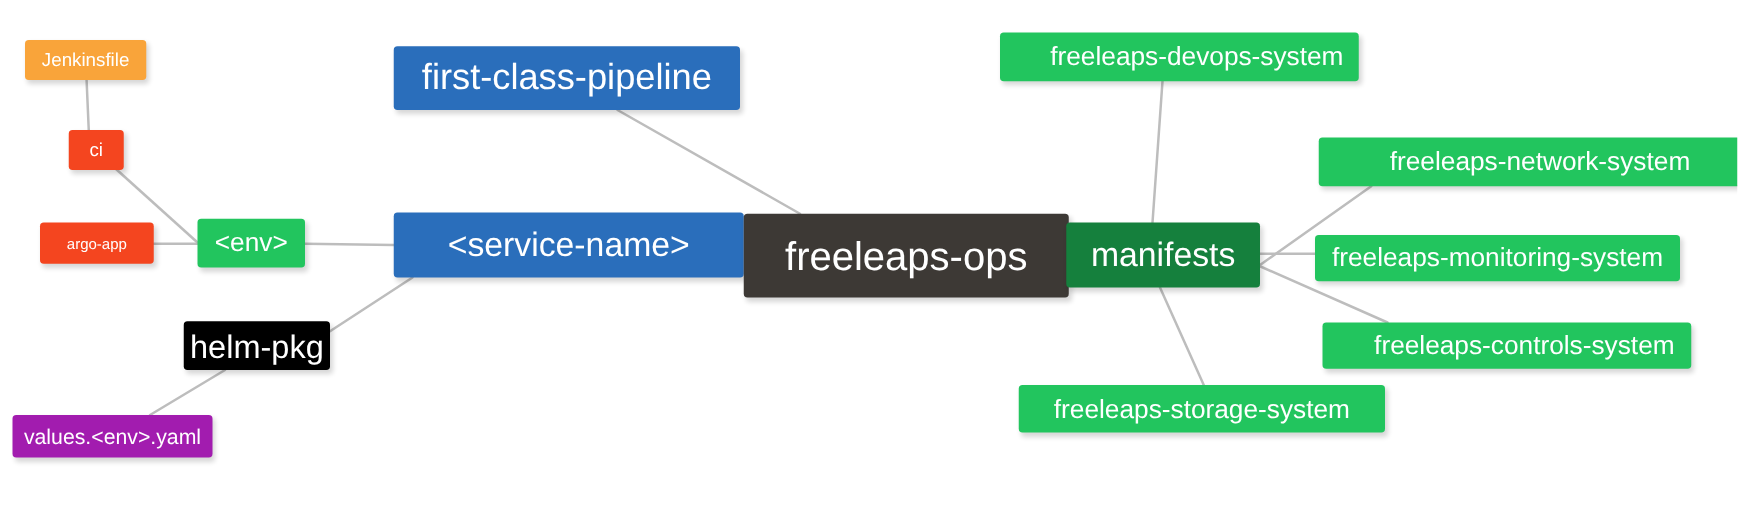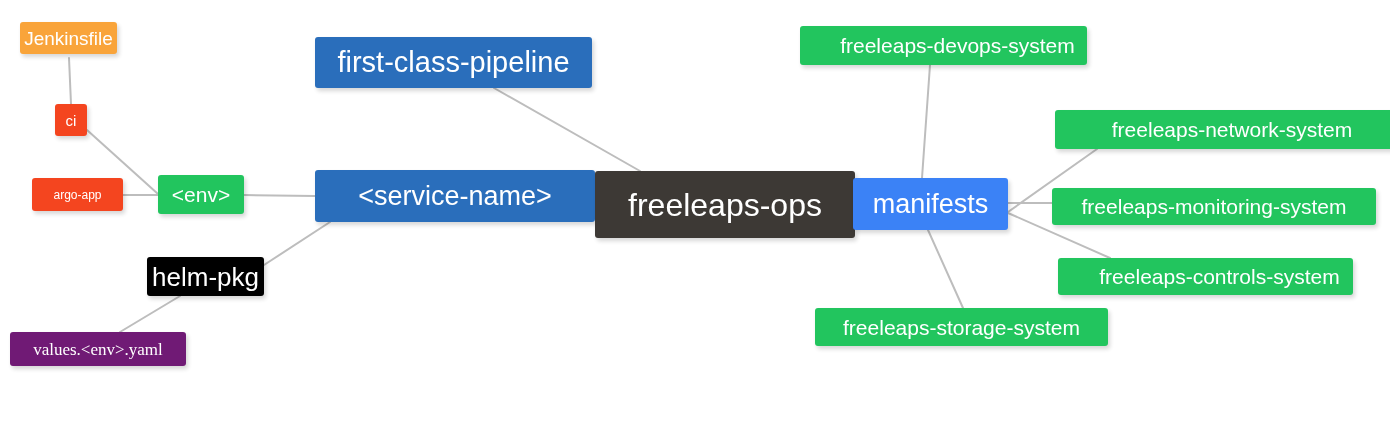--- a/index.html
+++ b/index.html
@@ -59,57 +59,57 @@
       <line x1="494" y1="88" x2="640" y2="171" stroke="#bdbdbd" stroke-width="2" stroke-linecap="round"></line>
       <line x1="567" y1="196" x2="585" y2="200" stroke="#bdbdbd" stroke-width="2" stroke-linecap="round"></line>
       <line x1="845" y1="204" x2="853" y2="204" stroke="#bdbdbd" stroke-width="2" stroke-linecap="round"></line>
       <line x1="922" y1="178" x2="930" y2="65" stroke="#bdbdbd" stroke-width="2" stroke-linecap="round"></line>
       <line x1="1008" y1="212" x2="1097" y2="149" stroke="#bdbdbd" stroke-width="2" stroke-linecap="round"></line>
       <line x1="1008" y1="203" x2="1052" y2="203" stroke="#bdbdbd" stroke-width="2" stroke-linecap="round"></line>
       <line x1="1008" y1="213" x2="1110" y2="258" stroke="#bdbdbd" stroke-width="2" stroke-linecap="round"></line>
       <line x1="928" y1="230" x2="963" y2="308" stroke="#bdbdbd" stroke-width="2" stroke-linecap="round"></line>
     </svg>
   <div id="node-layer">
-      <div class="node" style="left: 20px; top: 22px; width: 97px; height: 32px; background: rgb(249, 164, 58); font-size: 19px;">
+      <div class="node" style="left: 20px; top: 32px; width: 97px; height: 32px; background: rgb(249, 164, 58); font-size: 15px;">
         <span class="node-label">Jenkinsfile</span>
       </div>
-      <div class="node" style="left: 55px; top: 104px; width: 32px; height: 32px; background: rgb(244, 69, 31); font-size: 15px;">
+      <div class="node" style="left: 55px; top: 104px; width: 44px; height: 32px; background: rgb(244, 69, 31); font-size: 15px;">
         <span class="node-label">ci</span>
       </div>
       <div class="node" style="left: 32px; top: 178px; width: 91px; height: 33px; background: rgb(244, 69, 31); font-size: 12px;">
         <span class="node-label">argo-app</span>
       </div>
       <div class="node" style="left: 158px; top: 175px; width: 86px; height: 39px; background: rgb(34, 197, 94); font-size: 21px;">
         <span class="node-label">&lt;env&gt;</span>
       </div>
       <div class="node" style="left: 147px; top: 257px; width: 117px; height: 39px; background: #000000; font-size: 26px;">
         <span class="node-label">helm-pkg</span>
       </div>
-      <div class="node" style="left: 10px; top: 332px; width: 176px; height: 34px; background: #701a75; font-size: 17px; font-family: Liberation Serif, serif;">
+      <div class="node" style="left: 10px; top: 332px; width: 160px; height: 34px; background: #a21caf; font-size: 17px;">
         <span class="node-label">values.&lt;env&gt;.yaml</span>
       </div>
       <div class="node" style="left: 315px; top: 37px; width: 277px; height: 51px; background: rgb(42, 110, 187); font-size: 29px; align-items: center;">
         <span class="node-label">first-class-pipeline</span>
       </div>
       <div class="node" style="left: 315px; top: 170px; width: 280px; height: 52px; background: rgb(42, 110, 187); font-size: 27px;">
         <span class="node-label">&lt;service-name&gt;</span>
       </div>
       <div class="node" style="left: 595px; top: 171px; width: 260px; height: 67px; background: rgb(61, 57, 53); font-size: 32px;">
         <span class="node-label">freeleaps-ops</span>
       </div>
-      <div class="node" style="left: 853px; top: 178px; width: 155px; height: 52px; background: #3b82f6; font-size: 27px;">
+      <div class="node" style="left: 853px; top: 178px; width: 155px; height: 52px; background: #15803d; font-size: 27px;">
         <span class="node-label">manifests</span>
       </div>
       <div class="node" style="left: 800px; top: 26px; width: 287px; height: 39px; background: rgb(34, 197, 94); font-size: 21px; padding-left: 28px;">
         <span class="node-label">freeleaps-devops-system</span>
       </div>
       <div class="node" style="left: 1055px; top: 110px; width: 354px; height: 39px; background: rgb(34, 197, 94); font-size: 21px;">
         <span class="node-label">freeleaps-network-system</span>
       </div>
-      <div class="node" style="left: 1052px; top: 188px; width: 324px; height: 37px; background: rgb(34, 197, 94); font-size: 21px; justify-content: center;">
+      <div class="node" style="left: 1052px; top: 188px; width: 292px; height: 37px; background: rgb(34, 197, 94); font-size: 21px; justify-content: center;">
         <span class="node-label">freeleaps-monitoring-system</span>
       </div>
       <div class="node" style="left: 1058px; top: 258px; width: 295px; height: 37px; background: rgb(34, 197, 94); font-size: 21px; padding-left: 28px;">
         <span class="node-label">freeleaps-controls-system</span>
       </div>
       <div class="node" style="left: 815px; top: 308px; width: 293px; height: 38px; background: rgb(34, 197, 94); font-size: 21px;">
         <span class="node-label">freeleaps-storage-system</span>
       </div>
     </div>
 </div>

